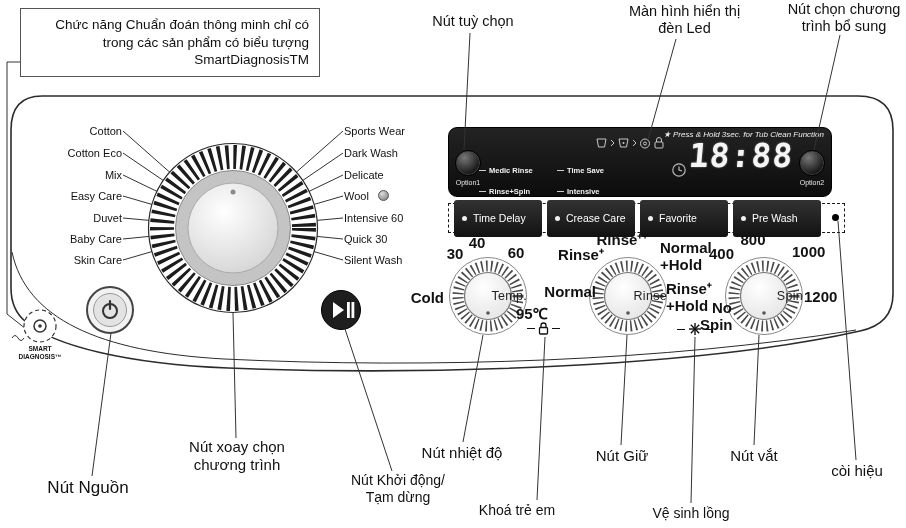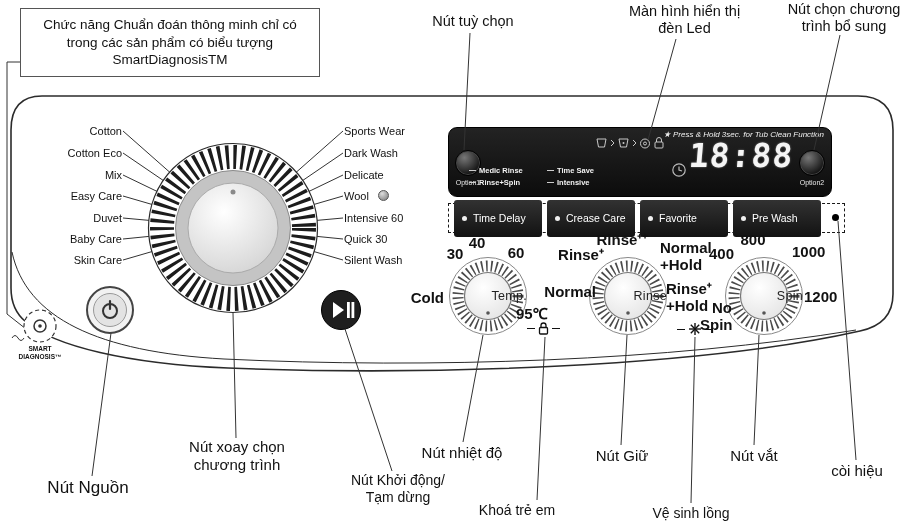--- a/index.html
+++ b/index.html
@@ -5,39 +5,39 @@
   *{margin:0;padding:0;box-sizing:border-box}
   html,body{width:906px;height:528px;background:#fff;font-family:"Liberation Sans",sans-serif}
   .stage{position:relative;width:906px;height:528px;background:#fff;overflow:hidden}
   .overlay{position:absolute;left:0;top:0;z-index:5;pointer-events:none}
 
   .lbl{position:absolute;color:#111;z-index:6;text-align:center;line-height:1.18;font-size:15px}
   .lbl .ln{display:block}
   .s14{font-size:14px}.s145{font-size:14.5px}.s17{font-size:17px}
 
   .callout{position:absolute;left:20px;top:8px;width:300px;border:1.2px solid #555;background:#fff;
-           padding:7px 10px;font-size:13.5px;line-height:1.3;color:#111;z-index:6;text-align:center}
+           padding:7px 10px;font-size:13.5px;line-height:1.3;color:#111;z-index:6;text-align:right}
 
   .prog{position:absolute;font-size:11px;color:#111;z-index:6;height:13px;line-height:13px;white-space:nowrap}
   .prog.r{text-align:right}
   .wool-ball{position:absolute;left:378px;top:190px;width:11px;height:11px;border-radius:50%;z-index:6;
              background:radial-gradient(circle at 35% 30%,#ddd,#777);border:1px solid #555}
 
   .display-panel{position:absolute;left:448px;top:127px;width:384px;height:70px;border-radius:9px;z-index:2;
                  background:linear-gradient(#232323,#0c0c0c);border:1px solid #000}
   .panel-note{position:absolute;top:2px;right:7px;font-size:8px;font-style:italic;color:#f0f0f0;white-space:nowrap}
   .option-knob{position:absolute;width:26px;height:26px;border-radius:50%;cursor:pointer;
                background:radial-gradient(circle at 35% 28%,#777,#151515 72%);
                border:1px solid #000;box-shadow:inset 0 0 0 1px #454545}
   .o1{left:6px;top:22px}.o2{left:350px;top:22px}
   .option-lab{position:absolute;width:42px;text-align:center;font-size:7px;color:#e8e8e8}
   .o1l{left:-2px;top:51px}.o2l{left:342px;top:51px}
   .led-time{position:absolute;left:240px;top:8px;font-family:"DejaVu Sans Mono",monospace;font-weight:bold;
             font-size:33px;color:#f5f5f5;transform:skewX(-5deg);letter-spacing:1px;text-shadow:0 0 2px #888}
-  .indicators{position:absolute;left:20px;top:38px;display:grid;grid-template-columns:78px 60px;row-gap:3px}
+  .indicators{position:absolute;left:30px;top:38px;display:grid;grid-template-columns:78px 60px;row-gap:12px}
   .ind{display:flex;align-items:center;font-size:7.5px;font-weight:bold;color:#f2f2f2;white-space:nowrap}
   .ind-dash{display:inline-block;width:7px;border-top:1.5px solid #ccc;margin-right:3px}
   .icons-row{position:absolute;left:146px;top:7px}
   .delay-ic{position:absolute;left:222px;top:34px}
 
   .option-row{position:absolute;left:448px;top:203px;width:397px;height:30px;border:1.5px dashed #1a1a1a;
               z-index:2;display:flex;align-items:center;gap:5px;padding-left:5px}
   .opt-btn{width:88px;height:37px;background:linear-gradient(#323232,#121212);border-radius:3px;color:#fff;
            font-size:10.5px;display:flex;align-items:center;gap:6px;padding-left:8px;cursor:pointer;white-space:nowrap}
   .led-dot{width:5px;height:5px;border-radius:50%;background:#f0f0f0;flex:none}

